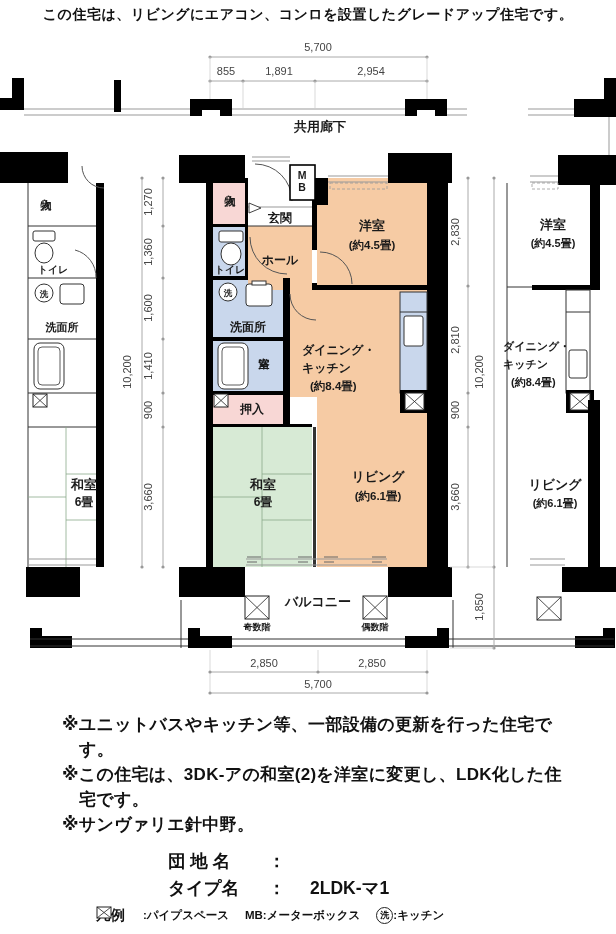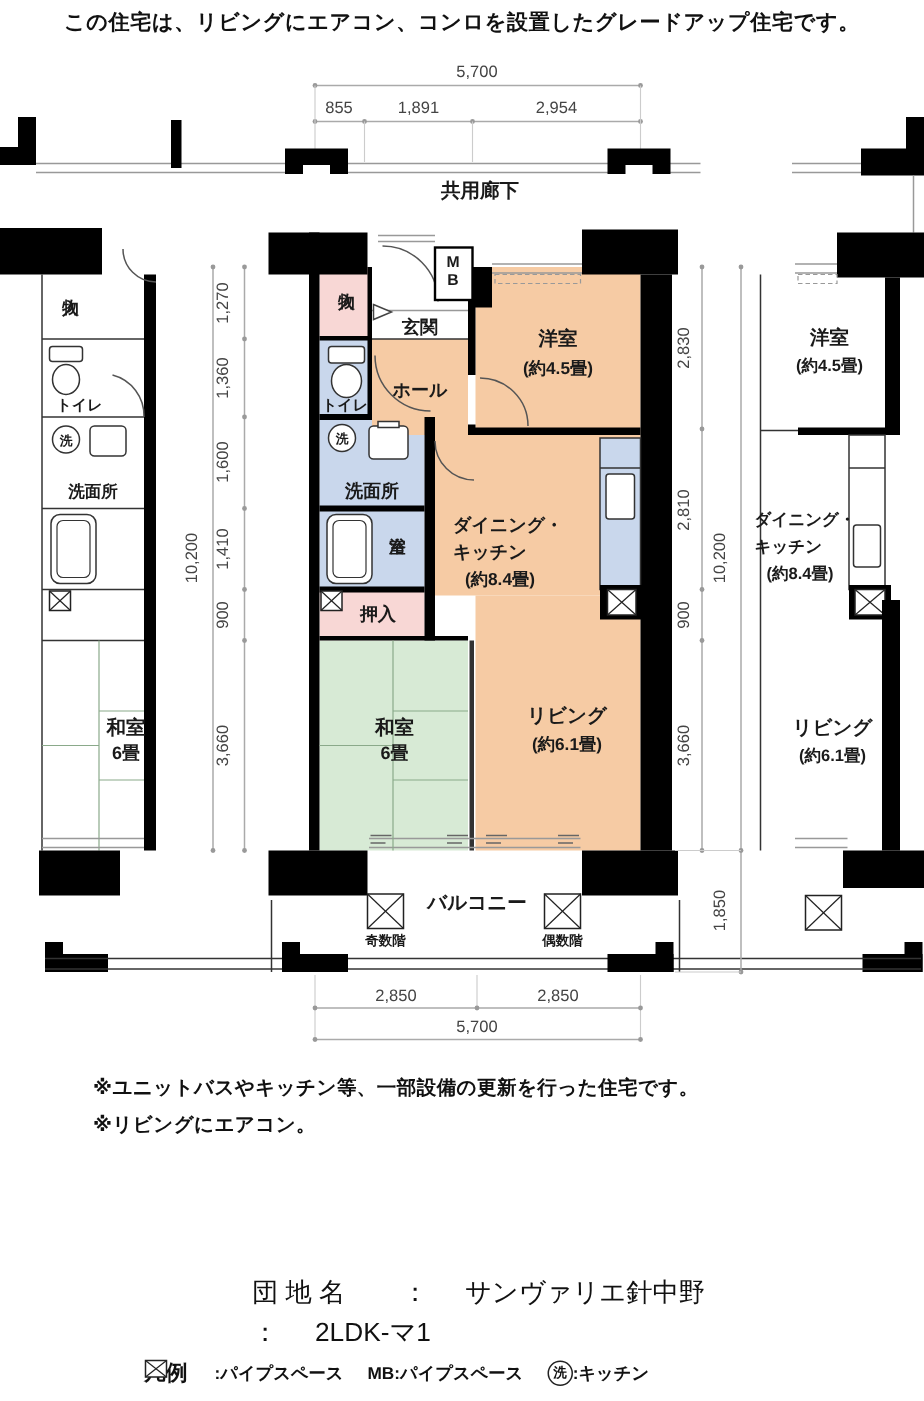--- a/index.html
+++ b/index.html
@@ -17,24 +17,24 @@
   .wall{fill:#000;}
   .thinline{stroke:#333;stroke-width:1;fill:none;}
   .greyline{stroke:#999;stroke-width:1;fill:none;}
   .dimline{stroke:#aaa;stroke-width:1;fill:none;}
   .extline{stroke:#ccc;stroke-width:0.75;fill:none;}
   .arc{stroke:#555;stroke-width:1;fill:none;}
   .fixt{fill:#fff;stroke:#333;stroke-width:1;}
   .ps{fill:#fff;stroke:#222;stroke-width:1;}
   .psx{stroke:#222;stroke-width:0.8;}
   .tatami{stroke:#8aa98a;stroke-width:0.8;}
-  .notes{position:absolute;left:62px;top:712px;width:506px;font-size:13px;
+  .notes{position:absolute;left:62px;top:712px;width:506px;font-size:17px;
          line-height:25px;font-weight:600;letter-spacing:0.3px;}
   .note{text-indent:-1em;padding-left:1em;}
-  .property{position:absolute;left:168px;top:847px;font-size:17.5px;font-weight:400;}
+  .property{position:absolute;left:168px;top:847px;font-size:17.5px;font-weight:700;}
   .prop-row{display:flex;height:27px;align-items:center;}
   .prop-label{width:100px;}
   .prop-sep{width:42px;}
   .legend{position:absolute;left:96px;top:906px;display:flex;align-items:center;
           font-size:11.5px;font-weight:600;}
   .legend-title{font-size:14.5px;font-weight:700;margin-right:18px;}
   .legend-item{display:flex;align-items:center;margin-right:16px;}
   .laundry-circle{display:inline-flex;width:15px;height:15px;border:1px solid #222;
           border-radius:50%;font-size:9px;align-items:center;justify-content:center;}
   .header-note{position:absolute;left:0;top:6px;width:616px;text-align:center;
@@ -359,47 +359,48 @@
         <circle cx="427" cy="672" r="1.6" fill="#999"></circle>
       <text class="d" x="318" y="688" text-anchor="middle">5,700</text>
       <line class="dimline" x1="210" y1="693" x2="427" y2="693"></line>
       <circle cx="210" cy="693" r="1.6" fill="#999"></circle>
         <circle cx="427" cy="693" r="1.6" fill="#999"></circle>
     </g>
   </svg>
 
   <div class="notes">
     <div class="note">※ユニットバスやキッチン等、一部設備の更新を行った住宅です。</div>
-    <div class="note">※リビングにエアコン。</div>
+    <div class="note">※この住宅は、3DK-アの和室(2)を洋室に変更し、LDK化した住宅です。</div>
+    <div class="note">※サンヴァリエ針中野。</div>
   </div>
 
   <div class="property">
     <div class="prop-row">
       <span class="prop-label">団 地 名</span>
       <span class="prop-sep">：</span>
-      <span>サンヴァリエ針中野</span>
     </div>
     <div class="prop-row">
+      <span class="prop-label">タイプ名</span>
       <span class="prop-sep">：</span>
       <span>2LDK-マ1</span>
     </div>
   </div>
 
   <div class="legend">
     <span class="legend-title">凡例</span>
     <span class="legend-item">
       <svg width="16" height="13">
         <rect x="1" y="1" width="14" height="11" fill="#fff" stroke="#222"></rect>
         <line x1="1" y1="1" x2="15" y2="12" stroke="#222" stroke-width="0.8"></line>
         <line x1="15" y1="1" x2="1" y2="12" stroke="#222" stroke-width="0.8"></line>
       </svg>
       <span>:パイプスペース</span>
     </span>
     <span class="legend-item">
-      <span>MB:パイプスペース</span>
+      <span>MB:メーターボックス</span>
     </span>
     <span class="legend-item">
       <span class="laundry-circle">洗</span>
       <span>:キッチン</span>
     </span>
   </div>
 
 </div>
 
 </body></html>

